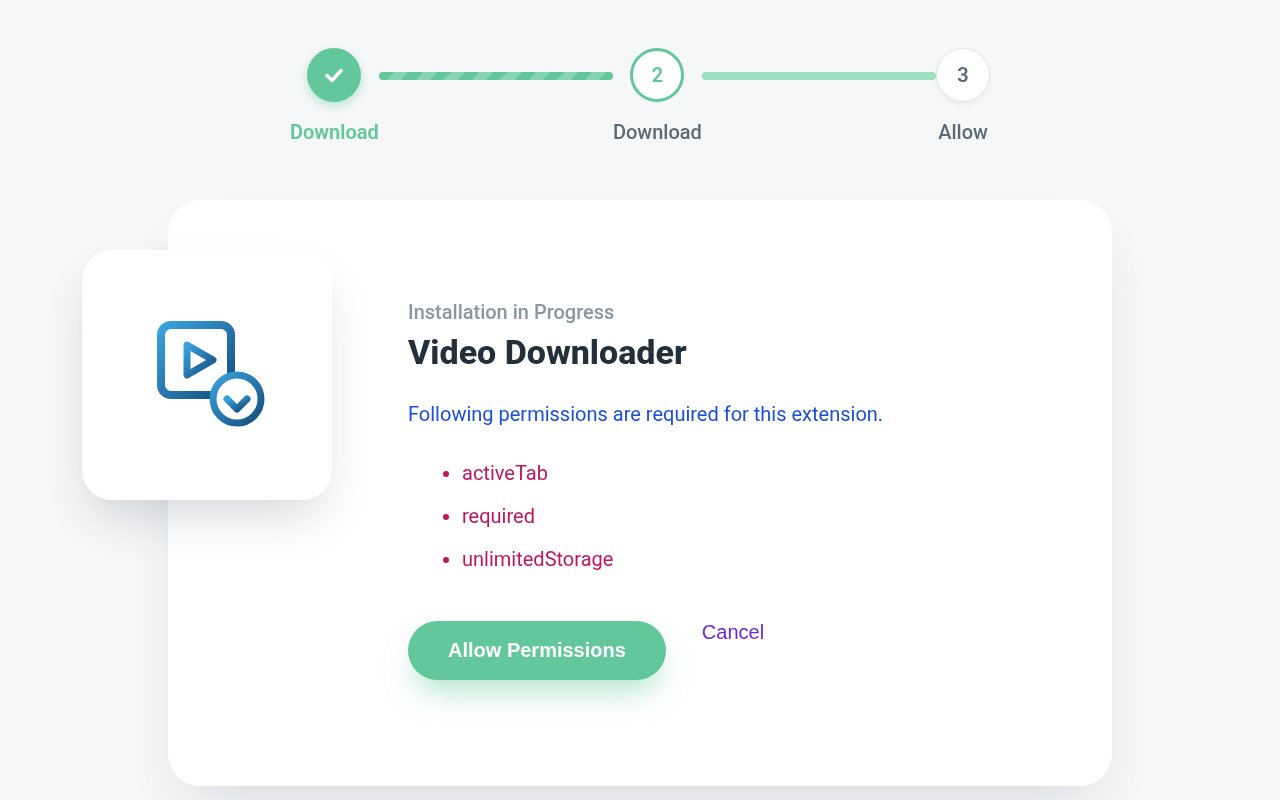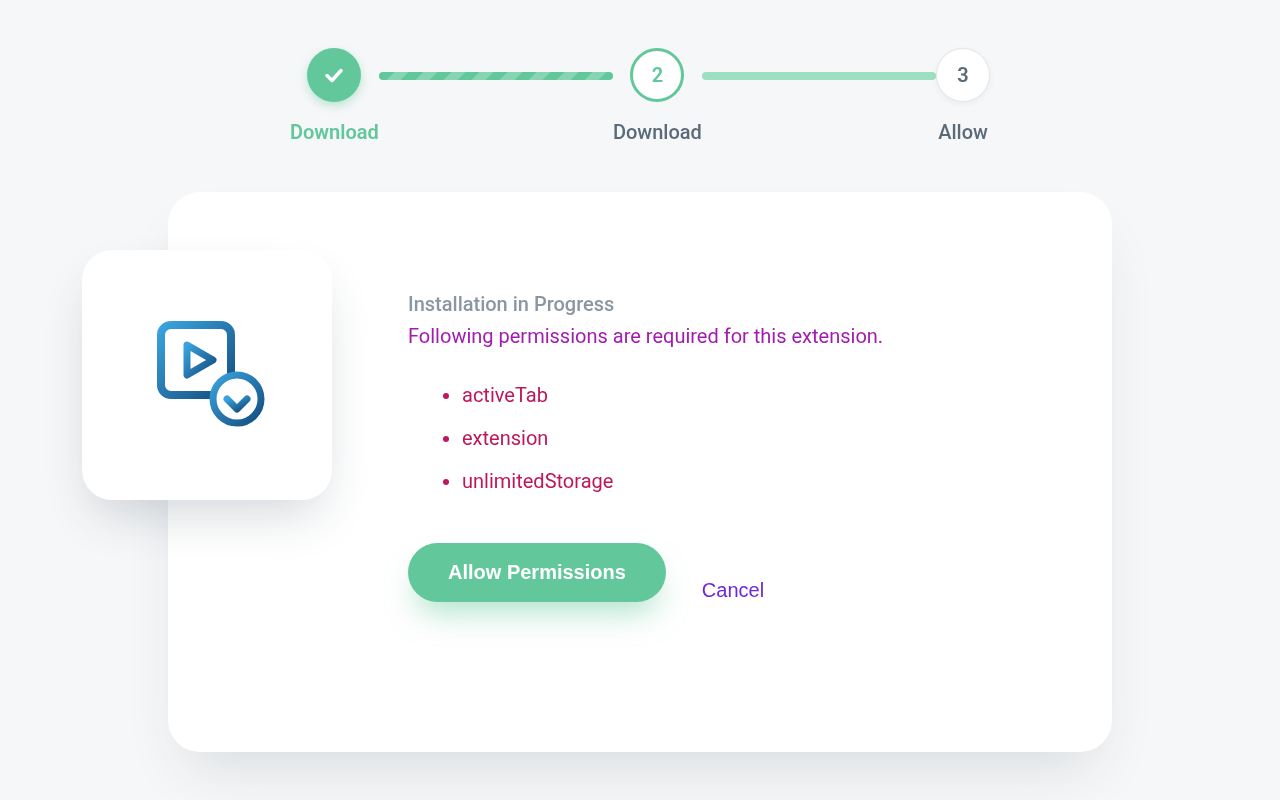--- a/index.html
+++ b/index.html
@@ -81,21 +81,21 @@
       #86d5b2 10px 20px
     );
   }
   .connector-solid {
     background: #9de0c1;
   }
 
   
   .card {
     position: absolute;
-    top: 192px;
+    top: 200px;
     left: 168px;
     right: 168px;
     background: #fff;
     border-radius: 32px;
     min-height: 560px;
     box-shadow: 0 30px 60px -20px rgba(30,50,70,.15);
     padding: 100px 80px 106px 240px;
   }
 
   .icon-card {
@@ -121,32 +121,32 @@
     margin-bottom: 8px;
   }
   .title {
     font-size: 34px;
     font-weight: 800;
     color: #22303c;
     margin-bottom: 30px;
   }
   .desc {
     font-size: 20px;
-    color: #a21caf;
+    color: #1d4ed8;
     margin-bottom: 26px;
   }
   .perm-list {
     list-style: disc;
     padding-left: 54px;
     color: #be185d;
     font-size: 20px;
     line-height: 2.15;
     margin-bottom: 40px;
   }
-  .actions { display: flex; align-items: flex-end; gap: 36px; }
+  .actions { display: flex; align-items: flex-start; gap: 36px; }
   .btn-primary {
     background: #62c79a;
     color: #fff;
     border: none;
     font-size: 20px;
     font-weight: 700;
     padding: 18px 40px;
     border-radius: 999px;
     cursor: pointer;
     box-shadow: 0 18px 30px -8px rgba(98,199,154,.5);
@@ -181,24 +181,25 @@
     </div>
     <div class="connector connector-solid"></div>
     <div class="step step-future">
       <div class="step-bubble">3</div>
       <div class="step-label">Allow</div>
     </div>
   </div>
 
   <div class="card">
     <div class="eyebrow">Installation in Progress</div>
+    <div class="title">Video Downloader</div>
     <div class="desc">Following permissions are required for this extension.</div>
     <ul class="perm-list">
       <li>activeTab</li>
-      <li>extension</li>
+      <li>required</li>
       <li>unlimitedStorage</li>
     </ul>
     <div class="actions">
       <button class="btn-primary">Allow Permissions</button>
       <button class="btn-cancel">Cancel</button>
     </div>
   </div>
 
   <div class="icon-card">
     <span>

